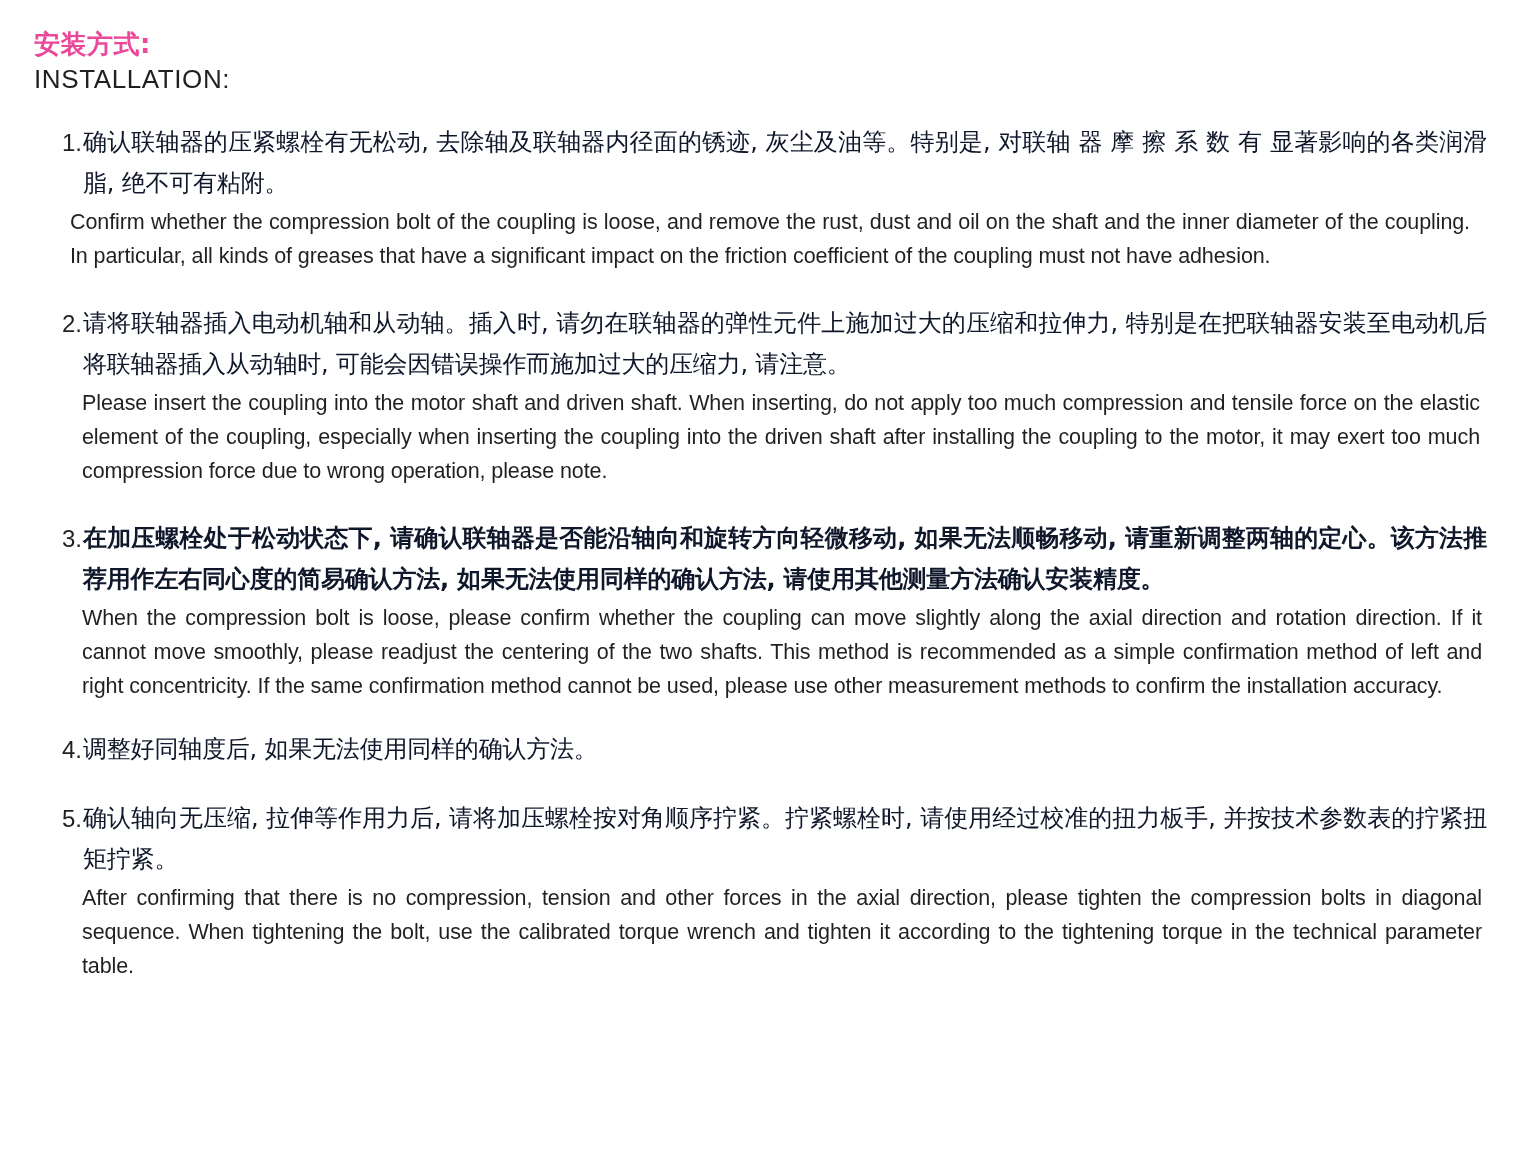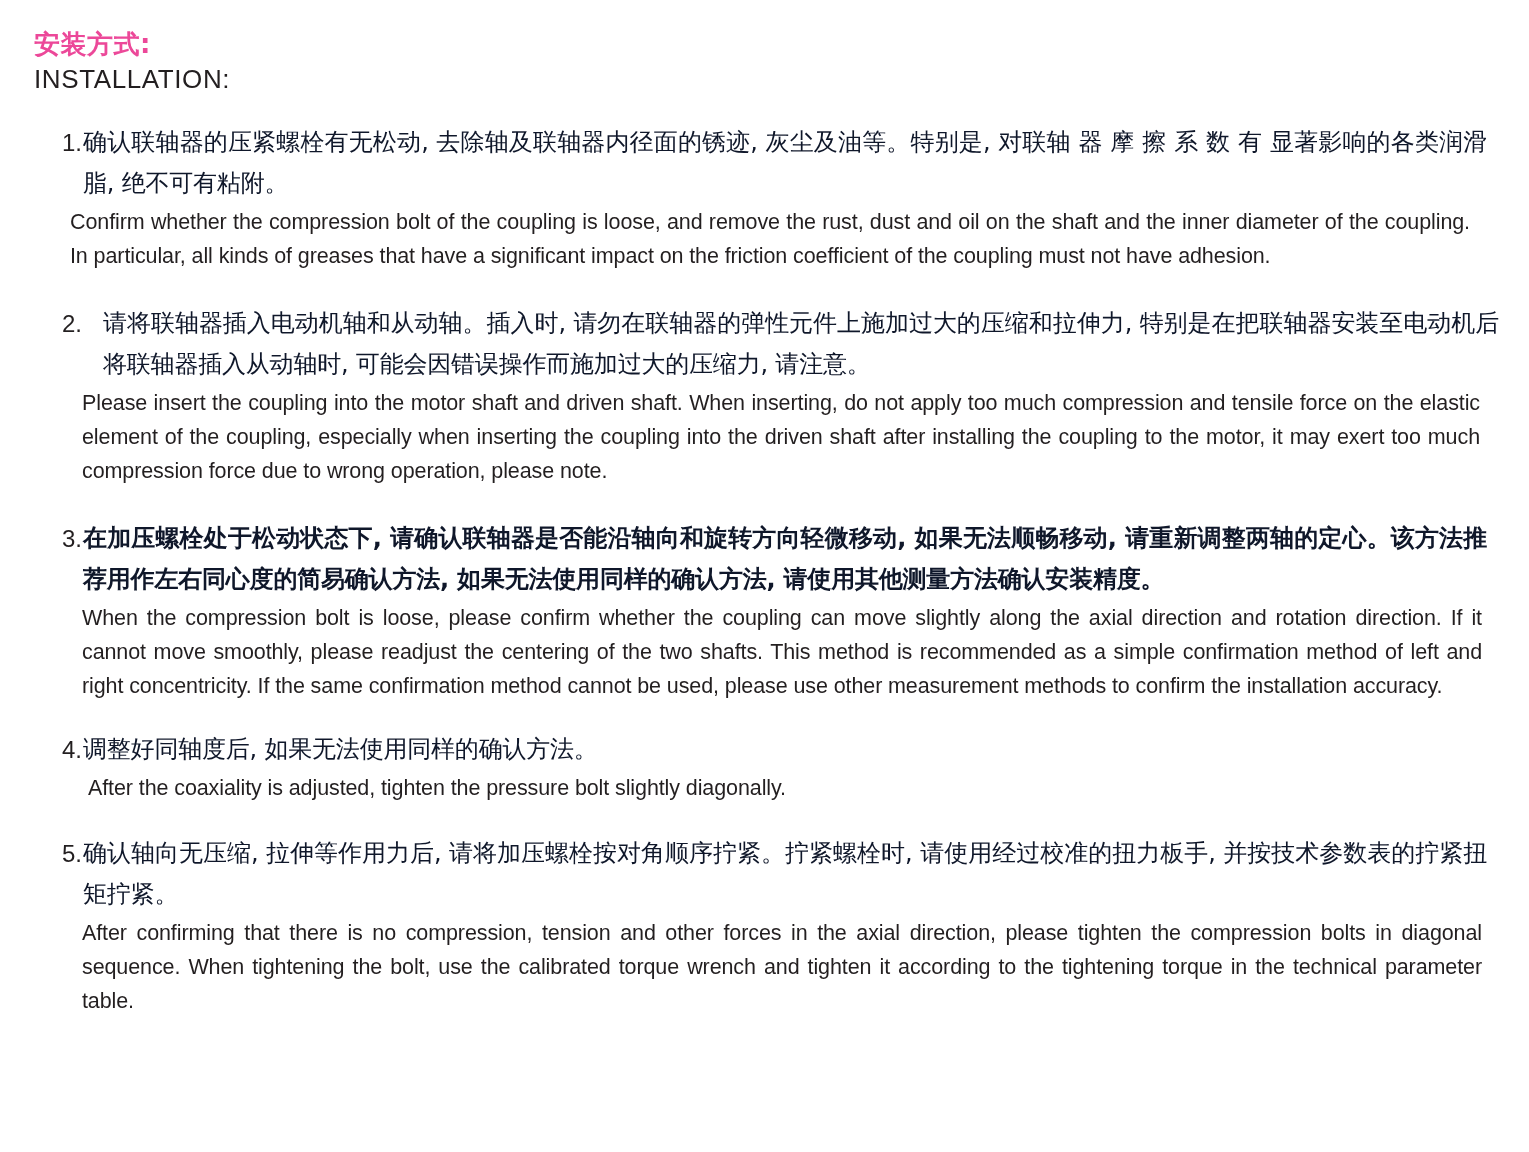--- a/index.html
+++ b/index.html
@@ -115,21 +115,21 @@
   .en-indent { margin-left: 26px; }
 
   .gap-1 { height: 30px; }
   .gap-2 { height: 30px; }
   .gap-3 { height: 26px; }
   .gap-4 { height: 28px; }
 
   
   .w-item1 { max-width: 1404px; }
   .w-item1-en { max-width: 1400px; margin-left: 8px; }
-  .w-item2 { max-width: 1404px; margin-left: 20px; }
+  .w-item2 { max-width: 1404px; }
   .w-item2-en { max-width: 1398px; }
   .w-item3 { max-width: 1404px; font-weight: bold; }
   .w-item3-en { max-width: 1400px; }
   .w-item5 { max-width: 1404px; }
   .w-item5-en { max-width: 1400px; }
 </style>
 </head>
 <body>
 
 <div class="page">
@@ -170,21 +170,20 @@
       <div class="en-text w-item3-en">When the compression bolt is loose, please confirm whether the coupling can move slightly along the axial direction and rotation direction. If it cannot move smoothly, please readjust the centering of the two shafts. This method is recommended as a simple confirmation method of left and right concentricity. If the same confirmation method cannot be used, please use other measurement methods to confirm the installation accuracy.</div>
     </div>
 
     <div class="gap-3"></div>
 
     <div class="item">
       <div class="item-cn">
         <span class="item-num">4.</span>
         <span class="cn-text">调整好同轴度后, 如果无法使用同样的确认方法。</span>
       </div>
-      <div class="en-text en-indent">After the coaxiality is adjusted, tighten the pressure bolt slightly diagonally.</div>
     </div>
 
     <div class="gap-4"></div>
 
     <div class="item">
       <div class="item-cn">
         <span class="item-num">5.</span>
         <span class="cn-text w-item5">确认轴向无压缩, 拉伸等作用力后, 请将加压螺栓按对角顺序拧紧。拧紧螺栓时, 请使用经过校准的扭力板手, 并按技术参数表的拧紧扭矩拧紧。</span>
       </div>
       <div class="en-text w-item5-en">After confirming that there is no compression, tension and other forces in the axial direction, please tighten the compression bolts in diagonal sequence. When tightening the bolt, use the calibrated torque wrench and tighten it according to the tightening torque in the technical parameter table.</div>

